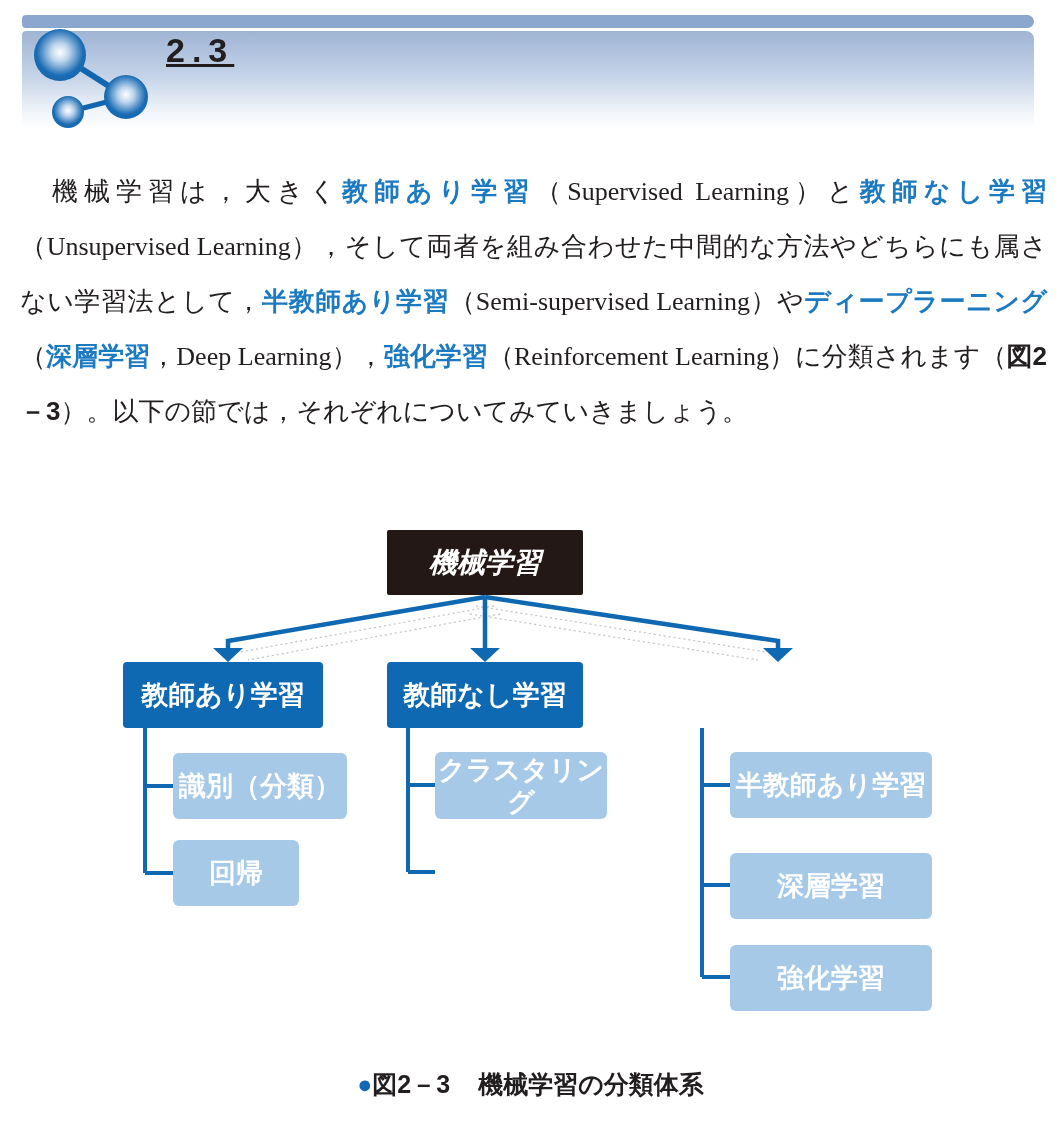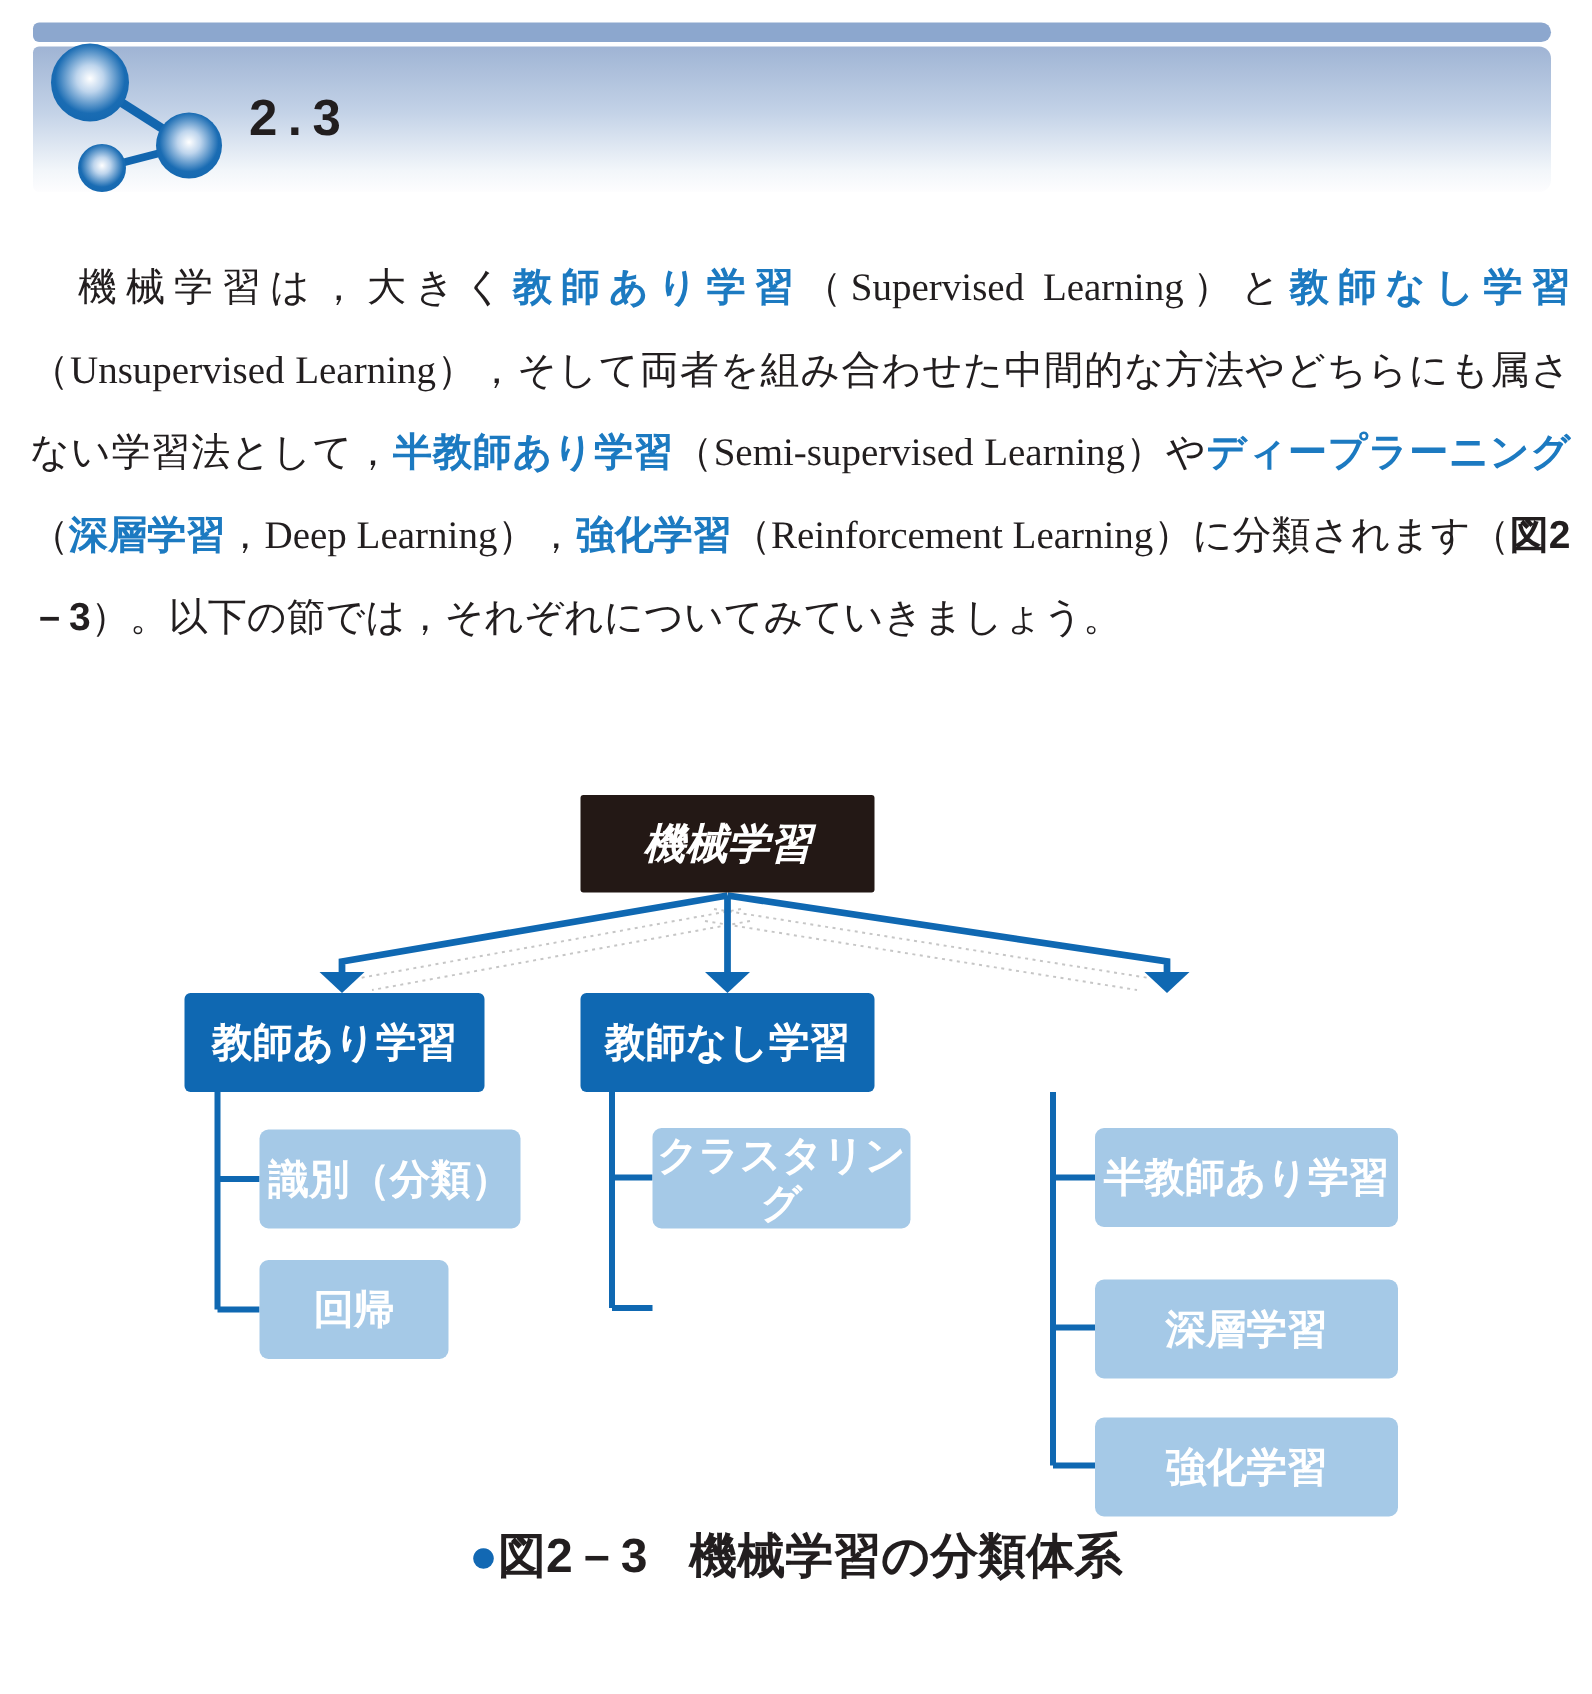--- a/index.html
+++ b/index.html
@@ -14,22 +14,22 @@
     background:#8ca7ce; border-radius:5px 8px 8px 5px;
   }
   .hdr-main {
     position:absolute; left:22px; top:31px; width:1012px; height:97px;
     background:linear-gradient(180deg,#9fb4d4 0%,#c3d2e7 45%,#f2f6fa 85%,#fdfdfe 100%);
     border-radius:4px 8px 8px 4px;
   }
   .hdr-icon { position:absolute; left:26px; top:24px; width:128px; height:108px; }
   .hdr-title {
     position:absolute; left:166px; top:31px; height:97px;
-    display:flex; align-items:center; gap:22px;
-    font-weight:bold; font-size:34px; color:#221e1f;
+    display:flex; align-items:flex-start; gap:22px;
+    font-weight:bold; font-size:34px; color:#221e1f;text-decoration:underline;
   }
   .hdr-num { letter-spacing:7px; }
 
   
   .body-text {
     position:absolute; left:8px; top:152px; width:1027px; margin:12px;
     font-family:"Liberation Serif","DejaVu Serif",serif;
     font-size:26px; line-height:55px; color:#221e1f; text-align:justify;
   }
   .t-serif { font-family:"Liberation Serif","DejaVu Serif",serif; }
@@ -51,22 +51,22 @@
   #c11 { left:173px; top:753px; width:174px; height:66px; }
   #c12 { left:173px; top:840px; width:126px; height:66px; }
   #c21 { left:435px; top:752px; width:172px; height:67px; }
   #c22 { left:435px; top:840px; width:172px; height:66px; }
   #c31 { left:730px; top:752px; width:202px; height:66px; }
   #c32 { left:730px; top:853px; width:202px; height:66px; }
   #c33 { left:730px; top:945px; width:202px; height:66px; }
 
   
   .fig-caption {
-    position:absolute; left:0; top:1016px; width:100%; text-align:center;
-    font-weight:bold; font-size:32px; color:#221e1f;
+    position:absolute; left:0; top:1068px; width:100%; text-align:center;
+    font-weight:bold; font-size:25px; color:#221e1f;
   }
   .cap-bullet { color:#1268b3; }
   .cap-label  { margin-right:28px; }
 </style>
 </head>
 <body>
 
 <div class="page">
 
   <div>

